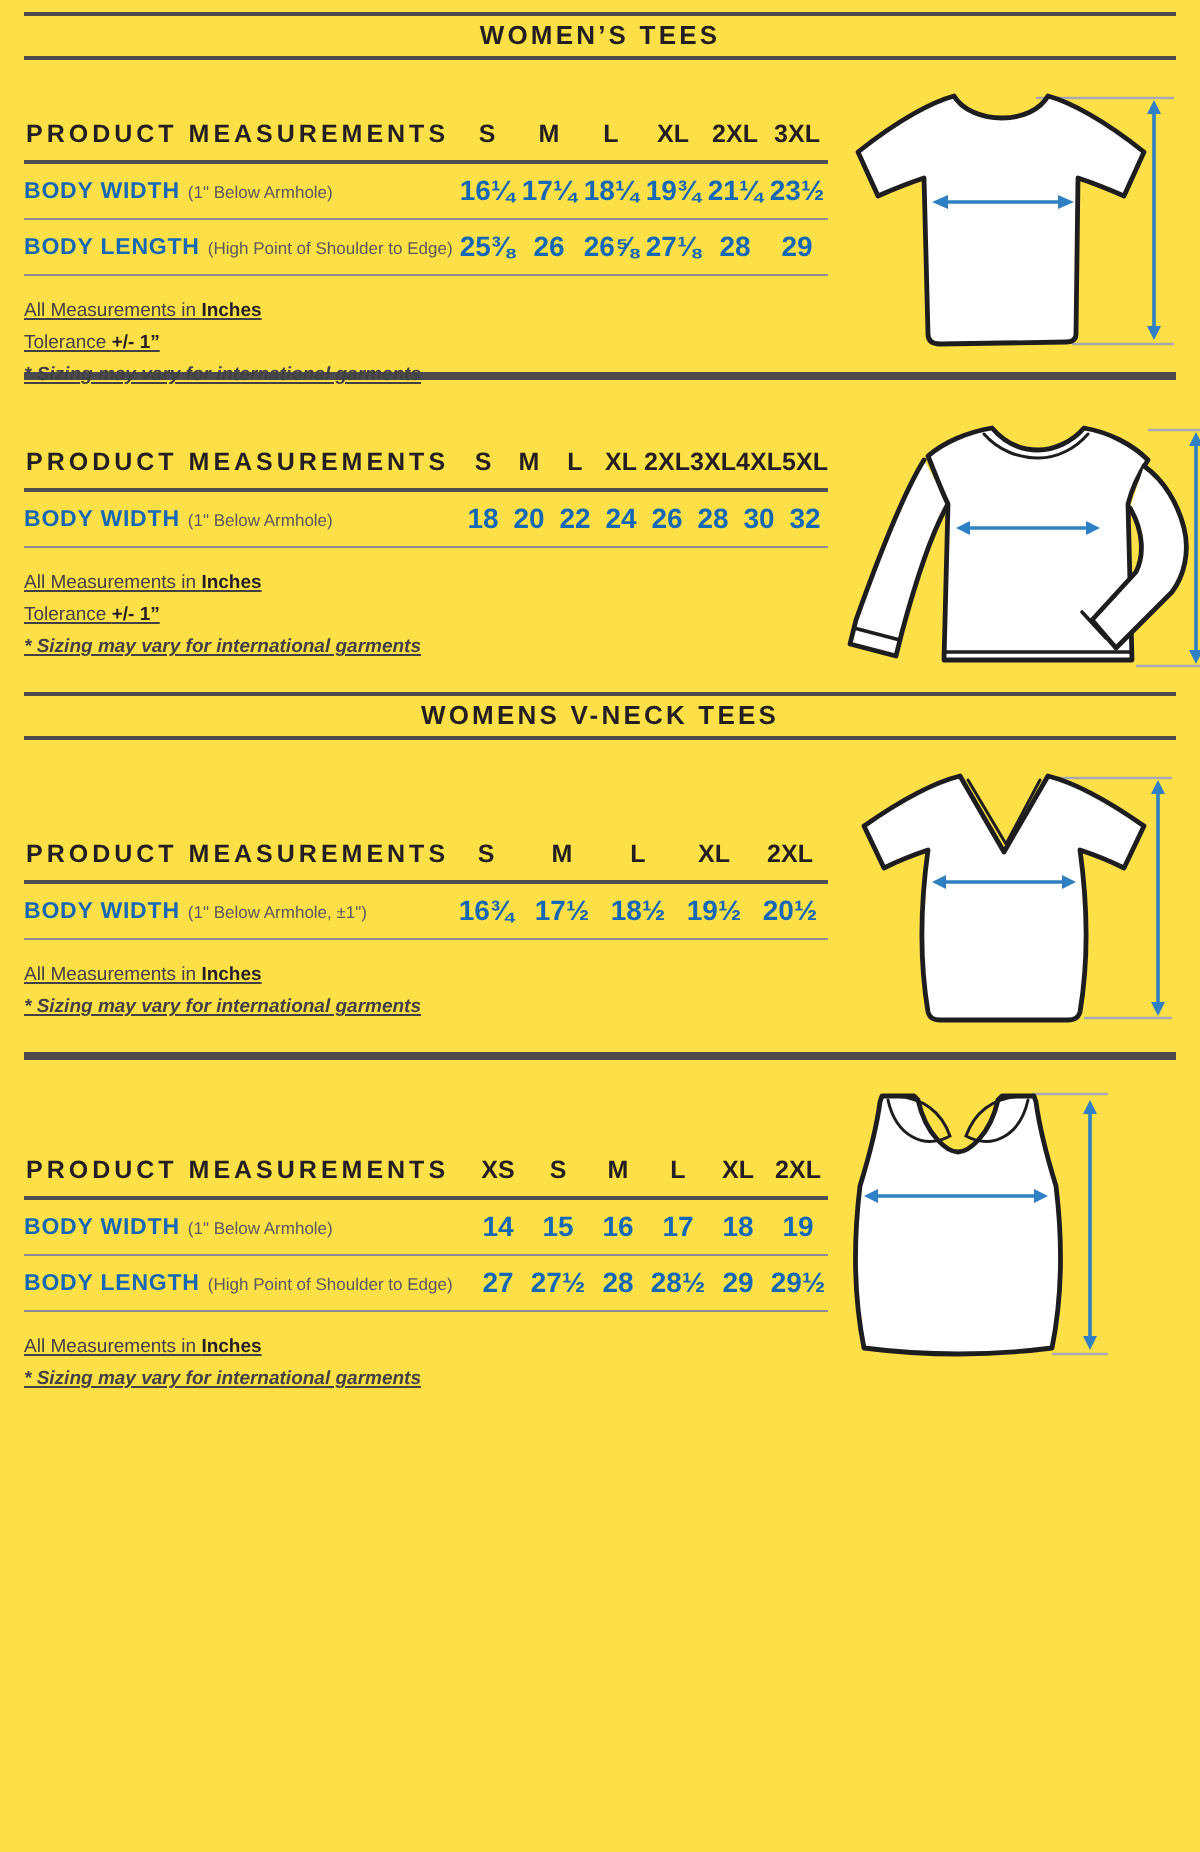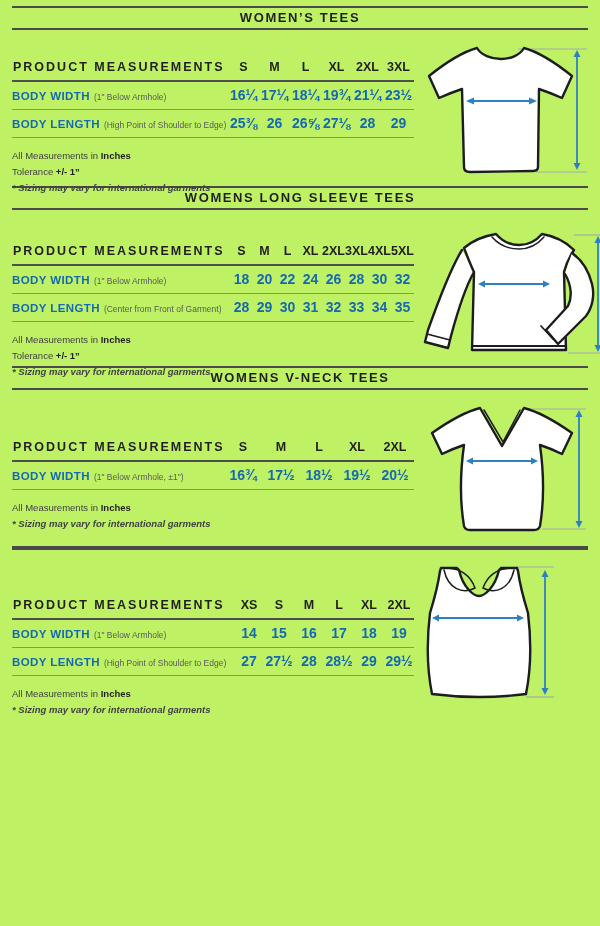--- a/index.html
+++ b/index.html
@@ -1,36 +1,36 @@
 <!DOCTYPE html>
 <html><head>
 <meta charset="utf-8">
 <style>
   html,body{margin:0;padding:0;background:#fff;}
   body{width:600px;height:926px;overflow:hidden;font-family:"Liberation Sans",sans-serif;color:#231f20;}
-  .page{width:600px;height:926px;background:#bef264;padding-top:6px;box-sizing:border-box;}
+  .page{width:600px;height:926px;background:#fde047;padding-top:6px;box-sizing:border-box;}
   .rule{height:2px;background:#4a4a4c;margin:0 12px;}
   .sec-title{margin:3px 12px;text-align:center;font-size:13px;font-weight:bold;letter-spacing:1.6px;line-height:14px;color:#231f20;}
   .content{display:flex;justify-content:flex-start;margin:0 8px 0 12px;box-sizing:border-box;}
   .h156{height:156px;}
   .left{width:406px;box-sizing:border-box;}
   .pt30{padding-top:30px;} .pt34{padding-top:34px;} .pt50{padding-top:50px;} .pt48{padding-top:48px;}
   table.meas{border-collapse:collapse;width:402px;table-layout:fixed;}
   th.hl{text-align:left;font-size:12.5px;font-weight:bold;letter-spacing:2px;color:#231f20;padding:0 0 6px 1px;border-bottom:2.2px solid #4f4f51;white-space:nowrap;}
   th.hs{font-size:12.5px;font-weight:bold;color:#231f20;text-align:center;padding:0 0 6px;border-bottom:2.2px solid #4f4f51;}
   tr.drow td{border-bottom:1.5px solid #8b8d90;padding:4px 0 5px;}
   td.rl{text-align:left;padding-left:1px;white-space:nowrap;}
   .rlb{color:#1568b3;font-size:11.5px;font-weight:bold;letter-spacing:.4px;}
   .rln{color:#58595b;font-size:8.5px;margin-left:4px;}
   td.v{color:#1568b3;font-size:14px;font-weight:bold;text-align:center;white-space:nowrap;}
   .cw31 th.hs,.cw31 td.v{width:31px;}
   .cw23 th.hs,.cw23 td.v{width:23px;}
   .cw38 th.hs,.cw38 td.v{width:38px;}
   .cw30 th.hs,.cw30 td.v{width:30px;}
-  .notes{margin-top:10px;font-size:9.5px;color:#414042;line-height:16px;}
+  .notes{margin-top:10px;font-size:9.5px;color:#414042;line-height:16px;text-decoration:underline;}
   .notes p{margin:0;}
   .notes b{color:#231f20;}
   .sizing{font-style:italic;font-weight:bold;}
   .fig{flex:none;}
   .fm-tee{margin:10px 6px 0 0;}
   .fm-ls{margin:16px 0 0 0;}
   .fm-vn{margin:8px 4px 0 0;}
   .fm-tank{margin:8px 26px 0 0;}
   .outline{fill:#fff;stroke:#1d1d1f;stroke-width:2.4;stroke-linejoin:round;stroke-linecap:round;}
   .thin{fill:none;stroke:#1d1d1f;stroke-width:1.5;stroke-linecap:round;}
@@ -102,21 +102,20 @@
             <polygon points="163,10 159.5,17 166.5,17"></polygon>
             <polygon points="163,130 159.5,123 166.5,123"></polygon>
           </g>
         </svg>
       </div>
     </div>
   </div>
 
   <div>
     <div class="rule"></div>
-    <div class="sec-title">WOMENS LONG SLEEVE TEES</div>
     <div class="rule"></div>
     <div class="content h156">
       <div class="left pt34">
         <table class="meas cw23">
           <tbody>
               <tr>
             <th class="hl">PRODUCT MEASUREMENTS</th>
             <th class="hs">S</th>
             <th class="hs">M</th>
             <th class="hs">L</th>
@@ -129,31 +128,20 @@
           <tr class="drow">
             <td class="rl"><span class="rlb">BODY WIDTH</span><span class="rln">(1" Below Armhole)</span></td>
             <td class="v">18</td>
             <td class="v">20</td>
             <td class="v">22</td>
             <td class="v">24</td>
             <td class="v">26</td>
             <td class="v">28</td>
             <td class="v">30</td>
             <td class="v">32</td>
-          </tr>
-          <tr class="drow">
-            <td class="rl"><span class="rlb">BODY LENGTH</span><span class="rln">(Center from Front of Garment)</span></td>
-            <td class="v">28</td>
-            <td class="v">29</td>
-            <td class="v">30</td>
-            <td class="v">31</td>
-            <td class="v">32</td>
-            <td class="v">33</td>
-            <td class="v">34</td>
-            <td class="v">35</td>
           </tr>
         </tbody>
           </table>
         <div class="notes">
           <p><span>All Measurements in </span><b>Inches</b></p>
           <p><span>Tolerance </span><b>+/- 1”</b></p>
           <p class="sizing">* Sizing may vary for international garments</p>
         </div>
       </div>
       <div class="fig fm-ls">

